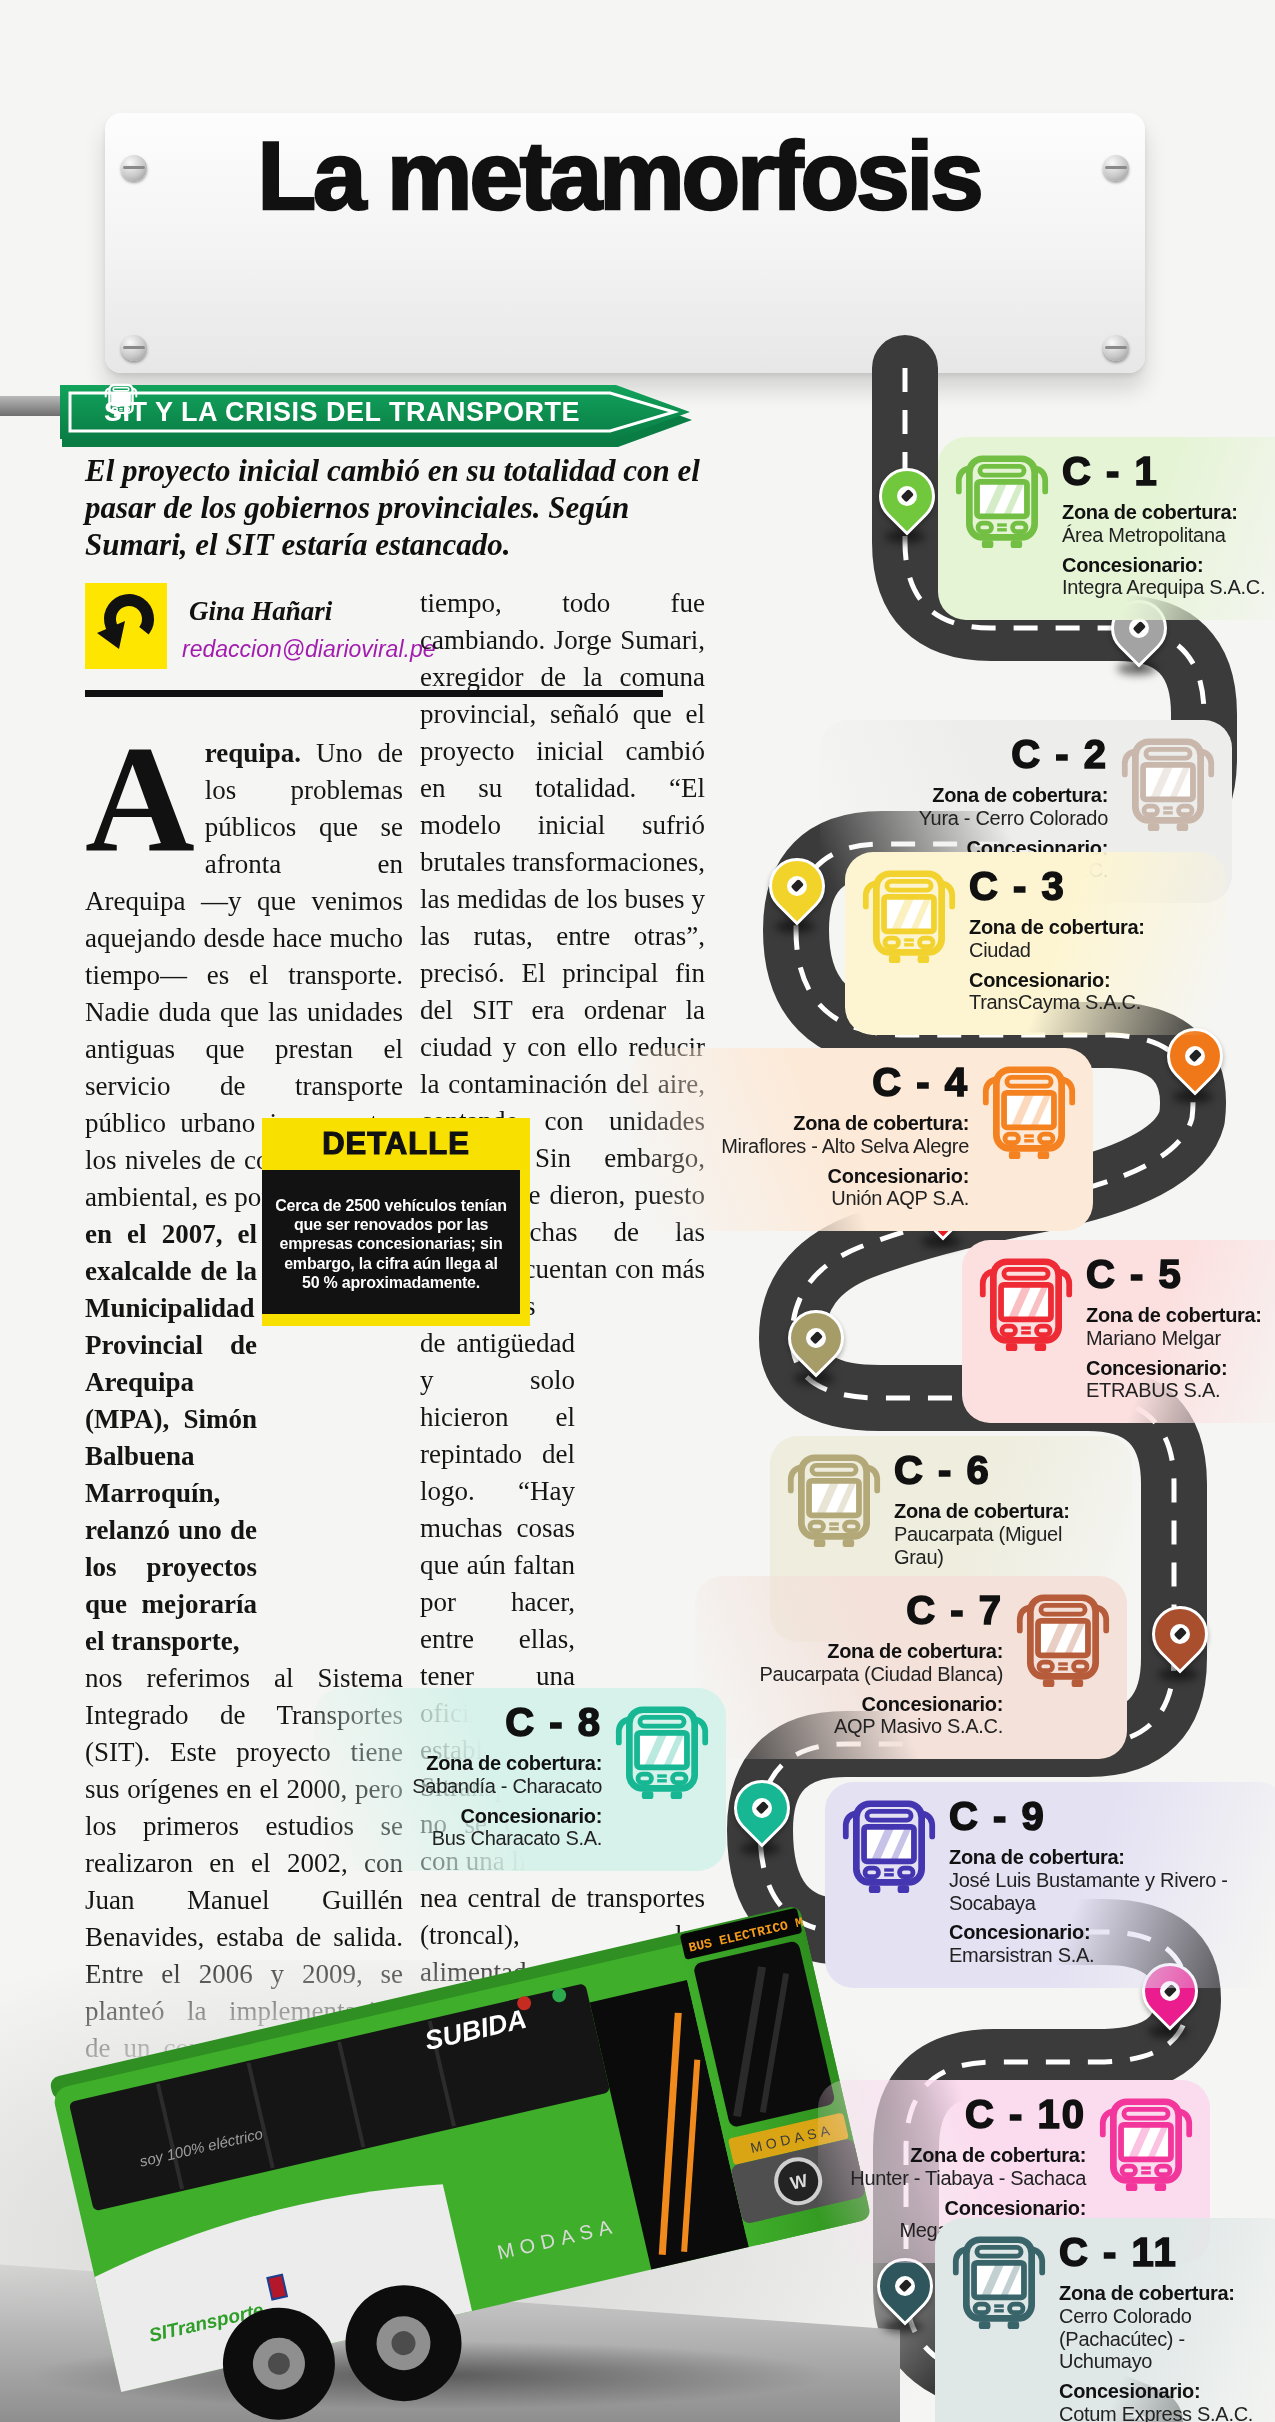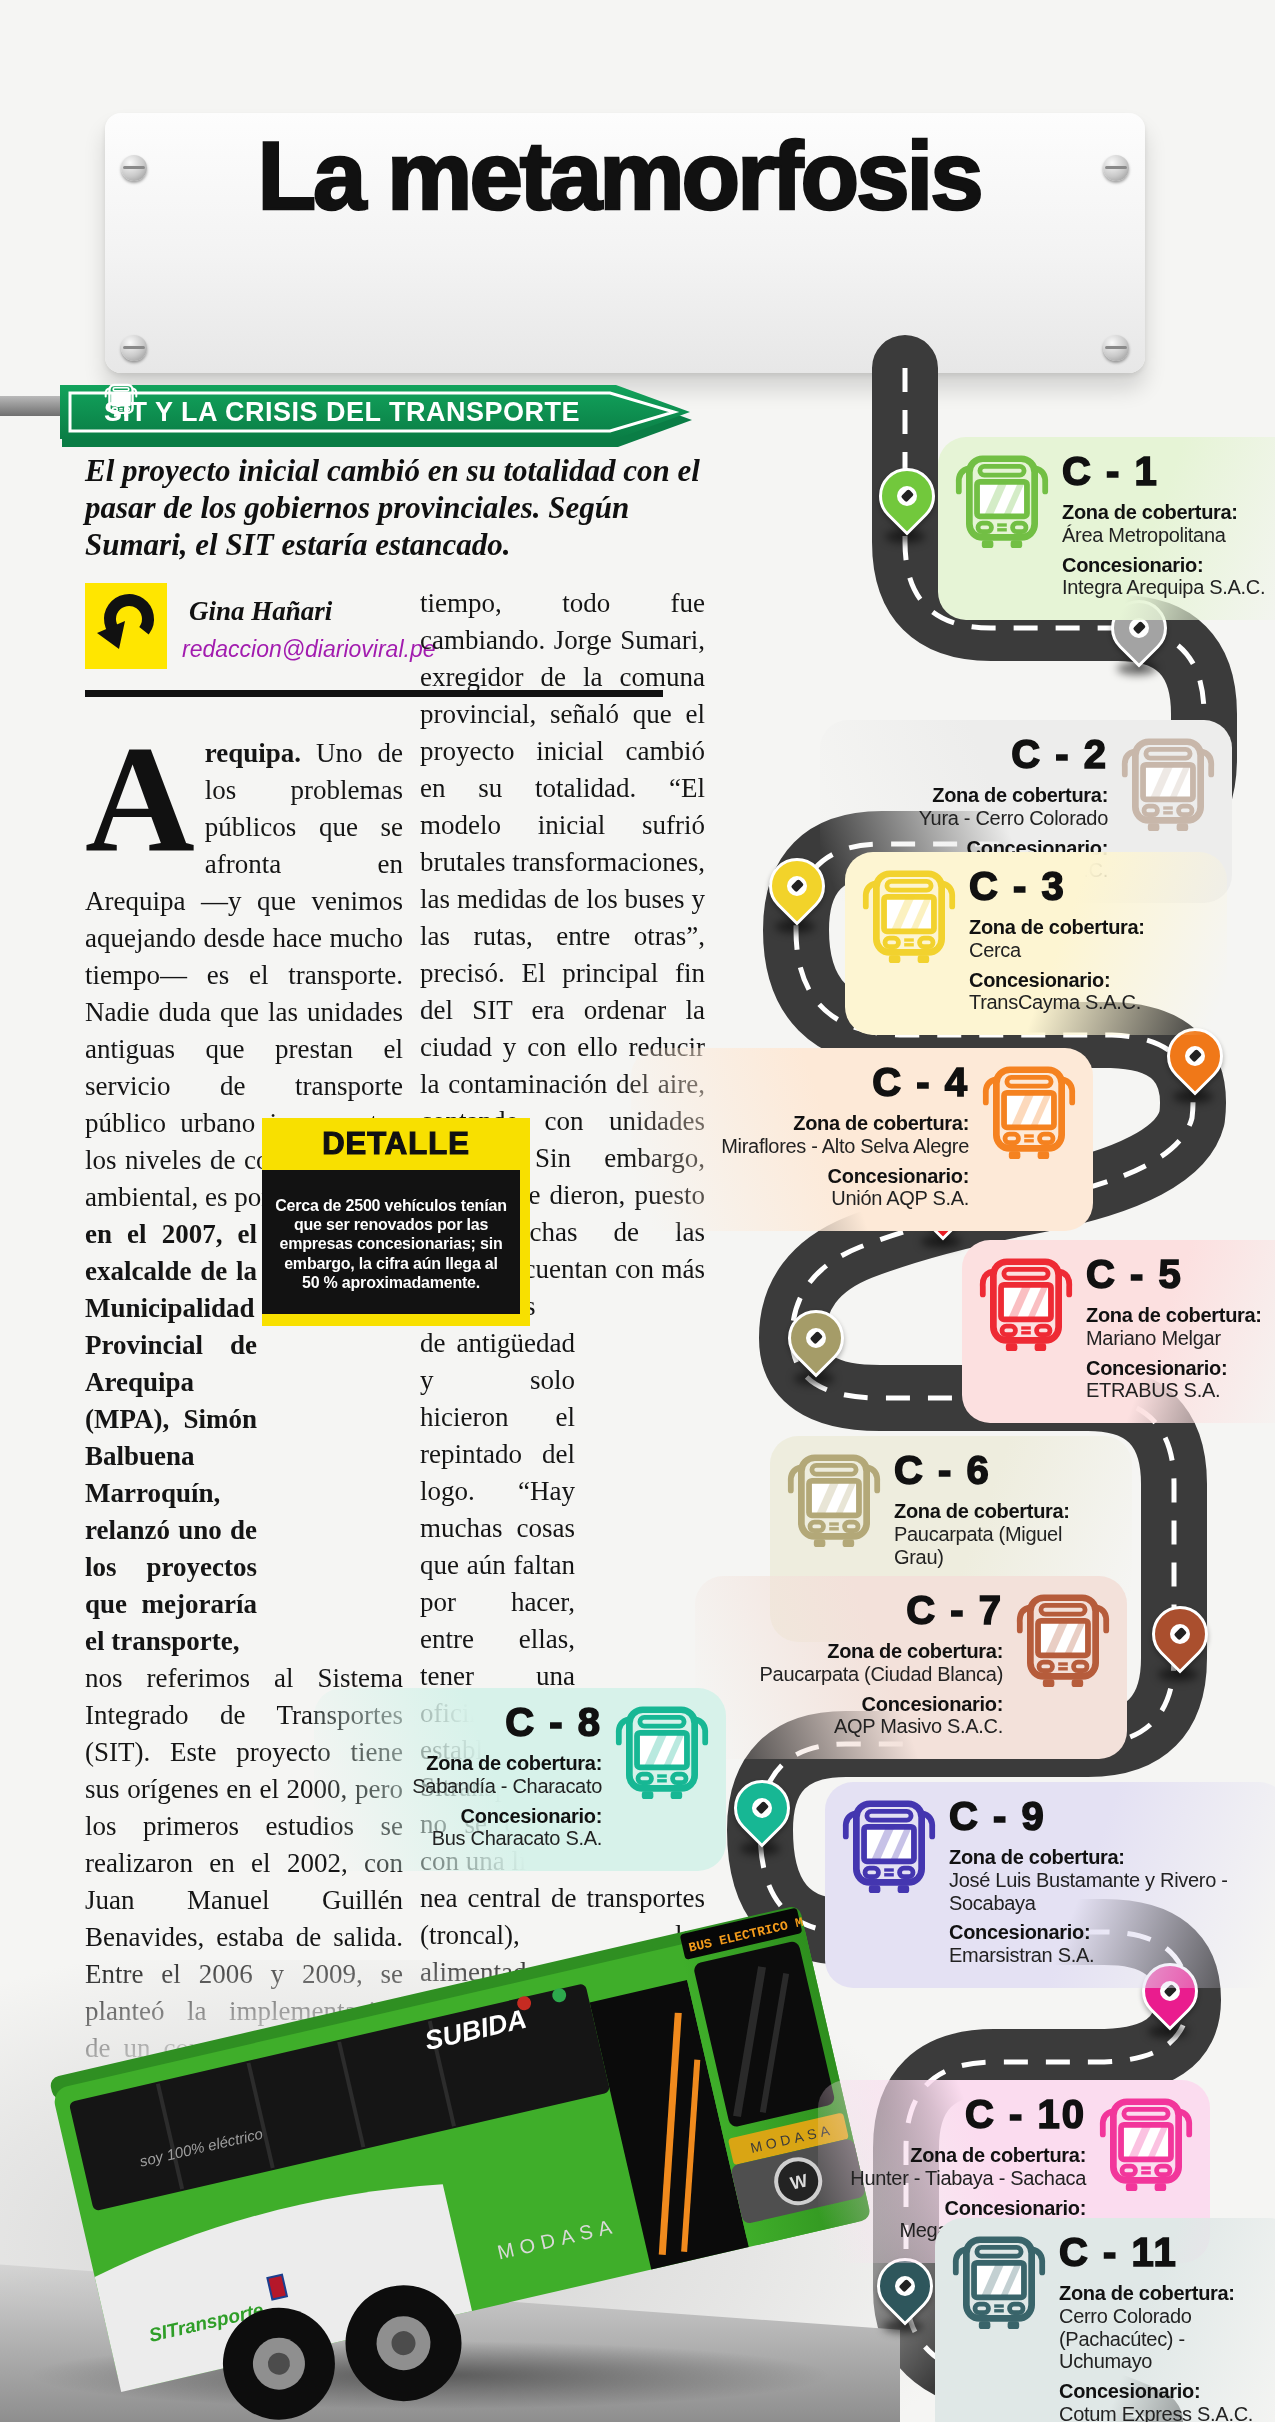--- a/index.html
+++ b/index.html
@@ -282,21 +282,21 @@
       <div class="val">Integra Arequipa S.A.C.</div>
       </div>
   </div>
   <div class="stop-card left" style="left: 845px; top: 852px; width: 350px; --accent: #f2d22e; --tint: #fdf5d2;">
     <svg class="bus-ic">
         <use href="#busSym"></use>
       </svg>
     <div class="txt">
         <div class="stop-id">C - 3</div>
       <div class="lbl">Zona de cobertura:</div>
-      <div class="val">Cerca</div>
+      <div class="val">Ciudad</div>
       <div class="lbl">Concesionario:</div>
       <div class="val">TransCayma S.A.C.</div>
       </div>
   </div>
   <div class="stop-card right" style="right: 182px; top: 1048px; width: 430px; --accent: #f58220; --tint: #fde9d7;">
     <svg class="bus-ic">
         <use href="#busSym"></use>
       </svg>
     <div class="txt">
         <div class="stop-id">C - 4</div>

